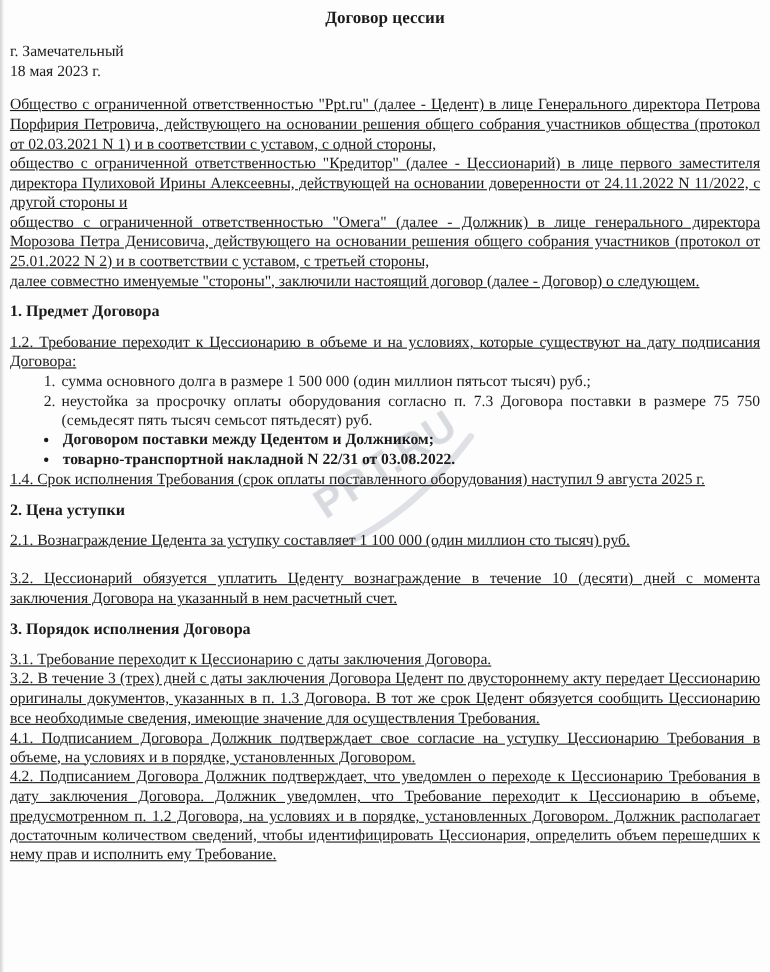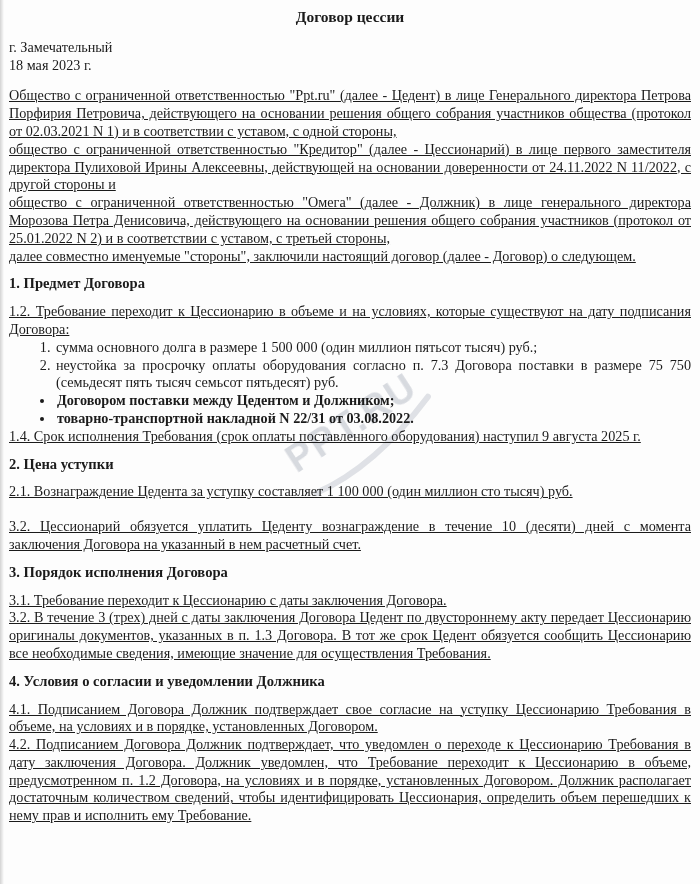--- a/index.html
+++ b/index.html
@@ -129,18 +129,17 @@
     <p class="para">1.4. Срок исполнения Требования (срок оплаты поставленного оборудования) наступил 9 августа 2025 г.</p>
 
     <h2 class="heading">2. Цена уступки</h2>
     <p class="para">2.1. Вознаграждение Цедента за уступку составляет 1 100 000 (один миллион сто тысяч) руб.</p>
     <p class="para gap-top">3.2. Цессионарий обязуется уплатить Цеденту вознаграждение в течение 10 (десяти) дней с момента заключения Договора на указанный в нем расчетный счет.</p>
 
     <h2 class="heading">3. Порядок исполнения Договора</h2>
     <p class="para">3.1. Требование переходит к Цессионарию с даты заключения Договора.</p>
     <p class="para">3.2. В течение 3 (трех) дней с даты заключения Договора Цедент по двустороннему акту передает Цессионарию оригиналы документов, указанных в п. 1.3 Договора. В тот же срок Цедент обязуется сообщить Цессионарию все необходимые сведения, имеющие значение для осуществления Требования.</p>
 
-    <h2 class="heading">4. Условия о согласии и уведомлении Должника</h2>
     <p class="para">4.1. Подписанием Договора Должник подтверждает свое согласие на уступку Цессионарию Требования в объеме, на условиях и в порядке, установленных Договором.</p>
     <p class="para">4.2. Подписанием Договора Должник подтверждает, что уведомлен о переходе к Цессионарию Требования в дату заключения Договора. Должник уведомлен, что Требование переходит к Цессионарию в объеме, предусмотренном п. 1.2 Договора, на условиях и в порядке, установленных Договором. Должник располагает достаточным количеством сведений, чтобы идентифицировать Цессионария, определить объем перешедших к нему прав и исполнить ему Требование.</p>
 
   </div>
 </div>
 
 </body></html>

